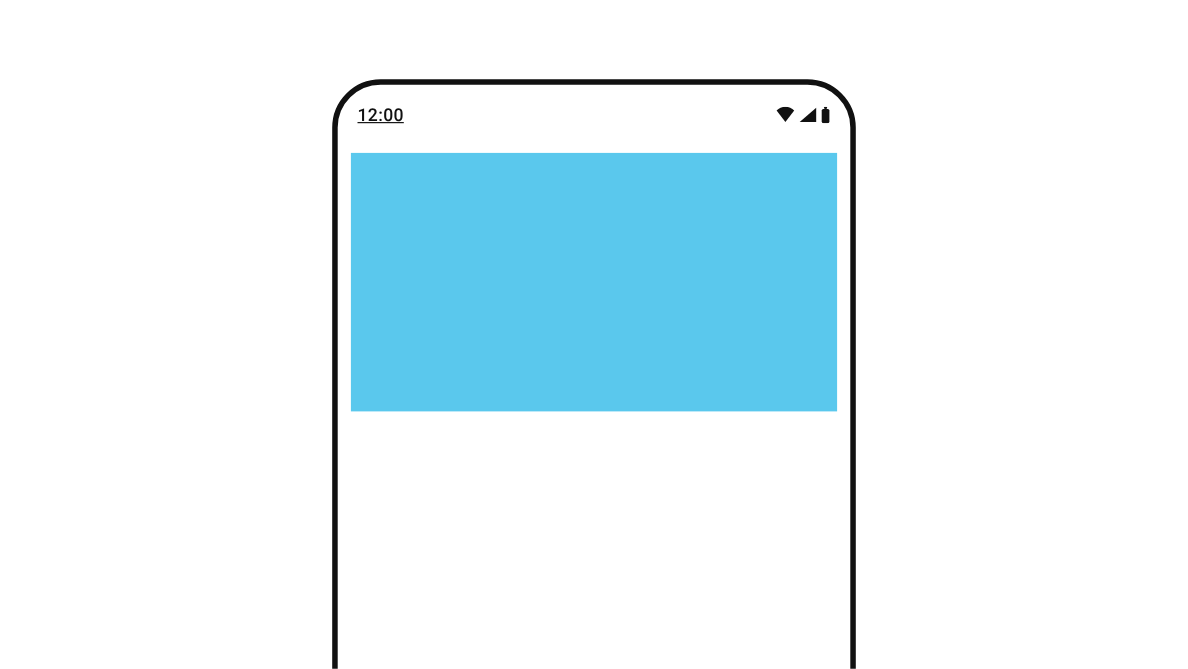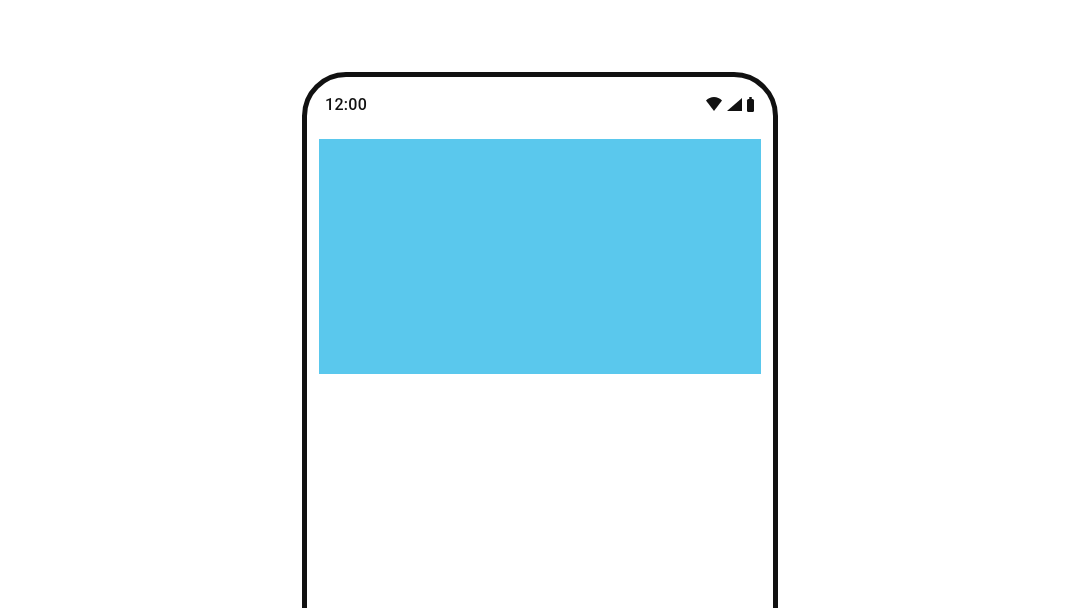--- a/index.html
+++ b/index.html
@@ -29,20 +29,21 @@
       position: relative;
       overflow: hidden;
     }
 
     .status-bar {
       height: 54px;
       display: flex;
       align-items: center;
       justify-content: space-between;
       padding: 0 18px 0 18px;
+      text-decoration: underline;
     }
 
     .status-time {
       font-size: 16px;
       font-weight: 500;
       color: #111;
       letter-spacing: 0.3px;
     }
 
     .status-icons {

